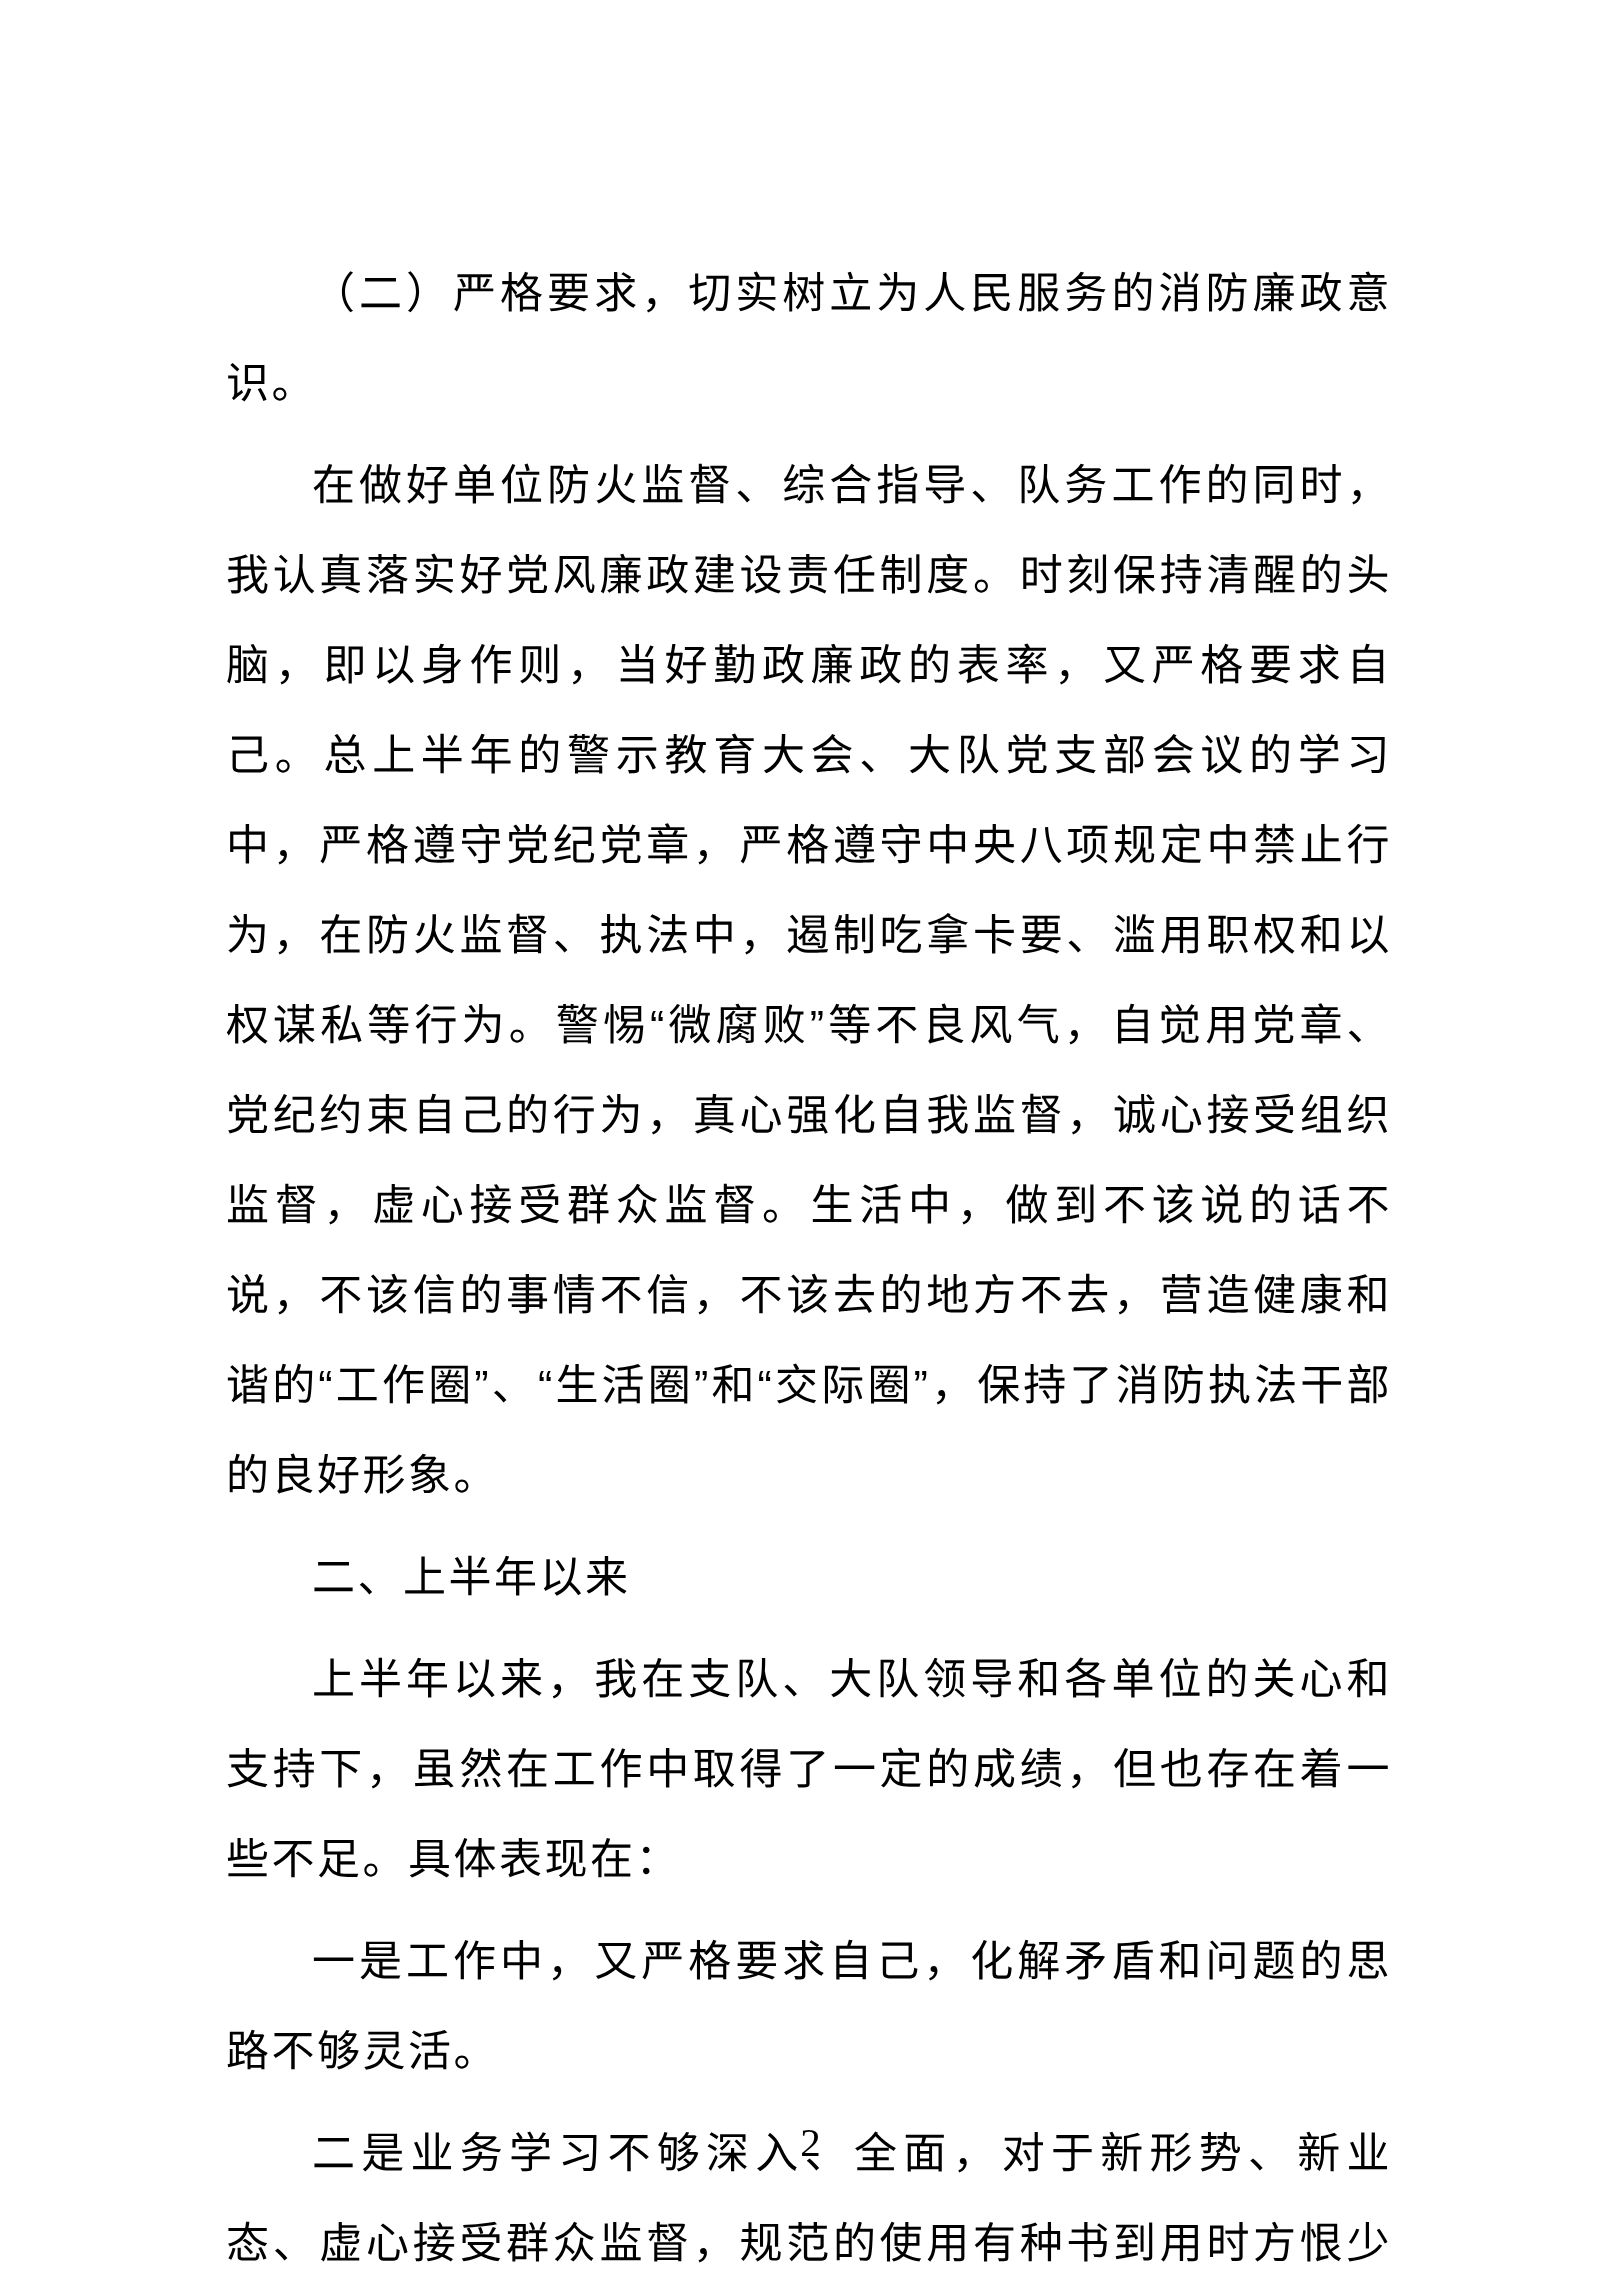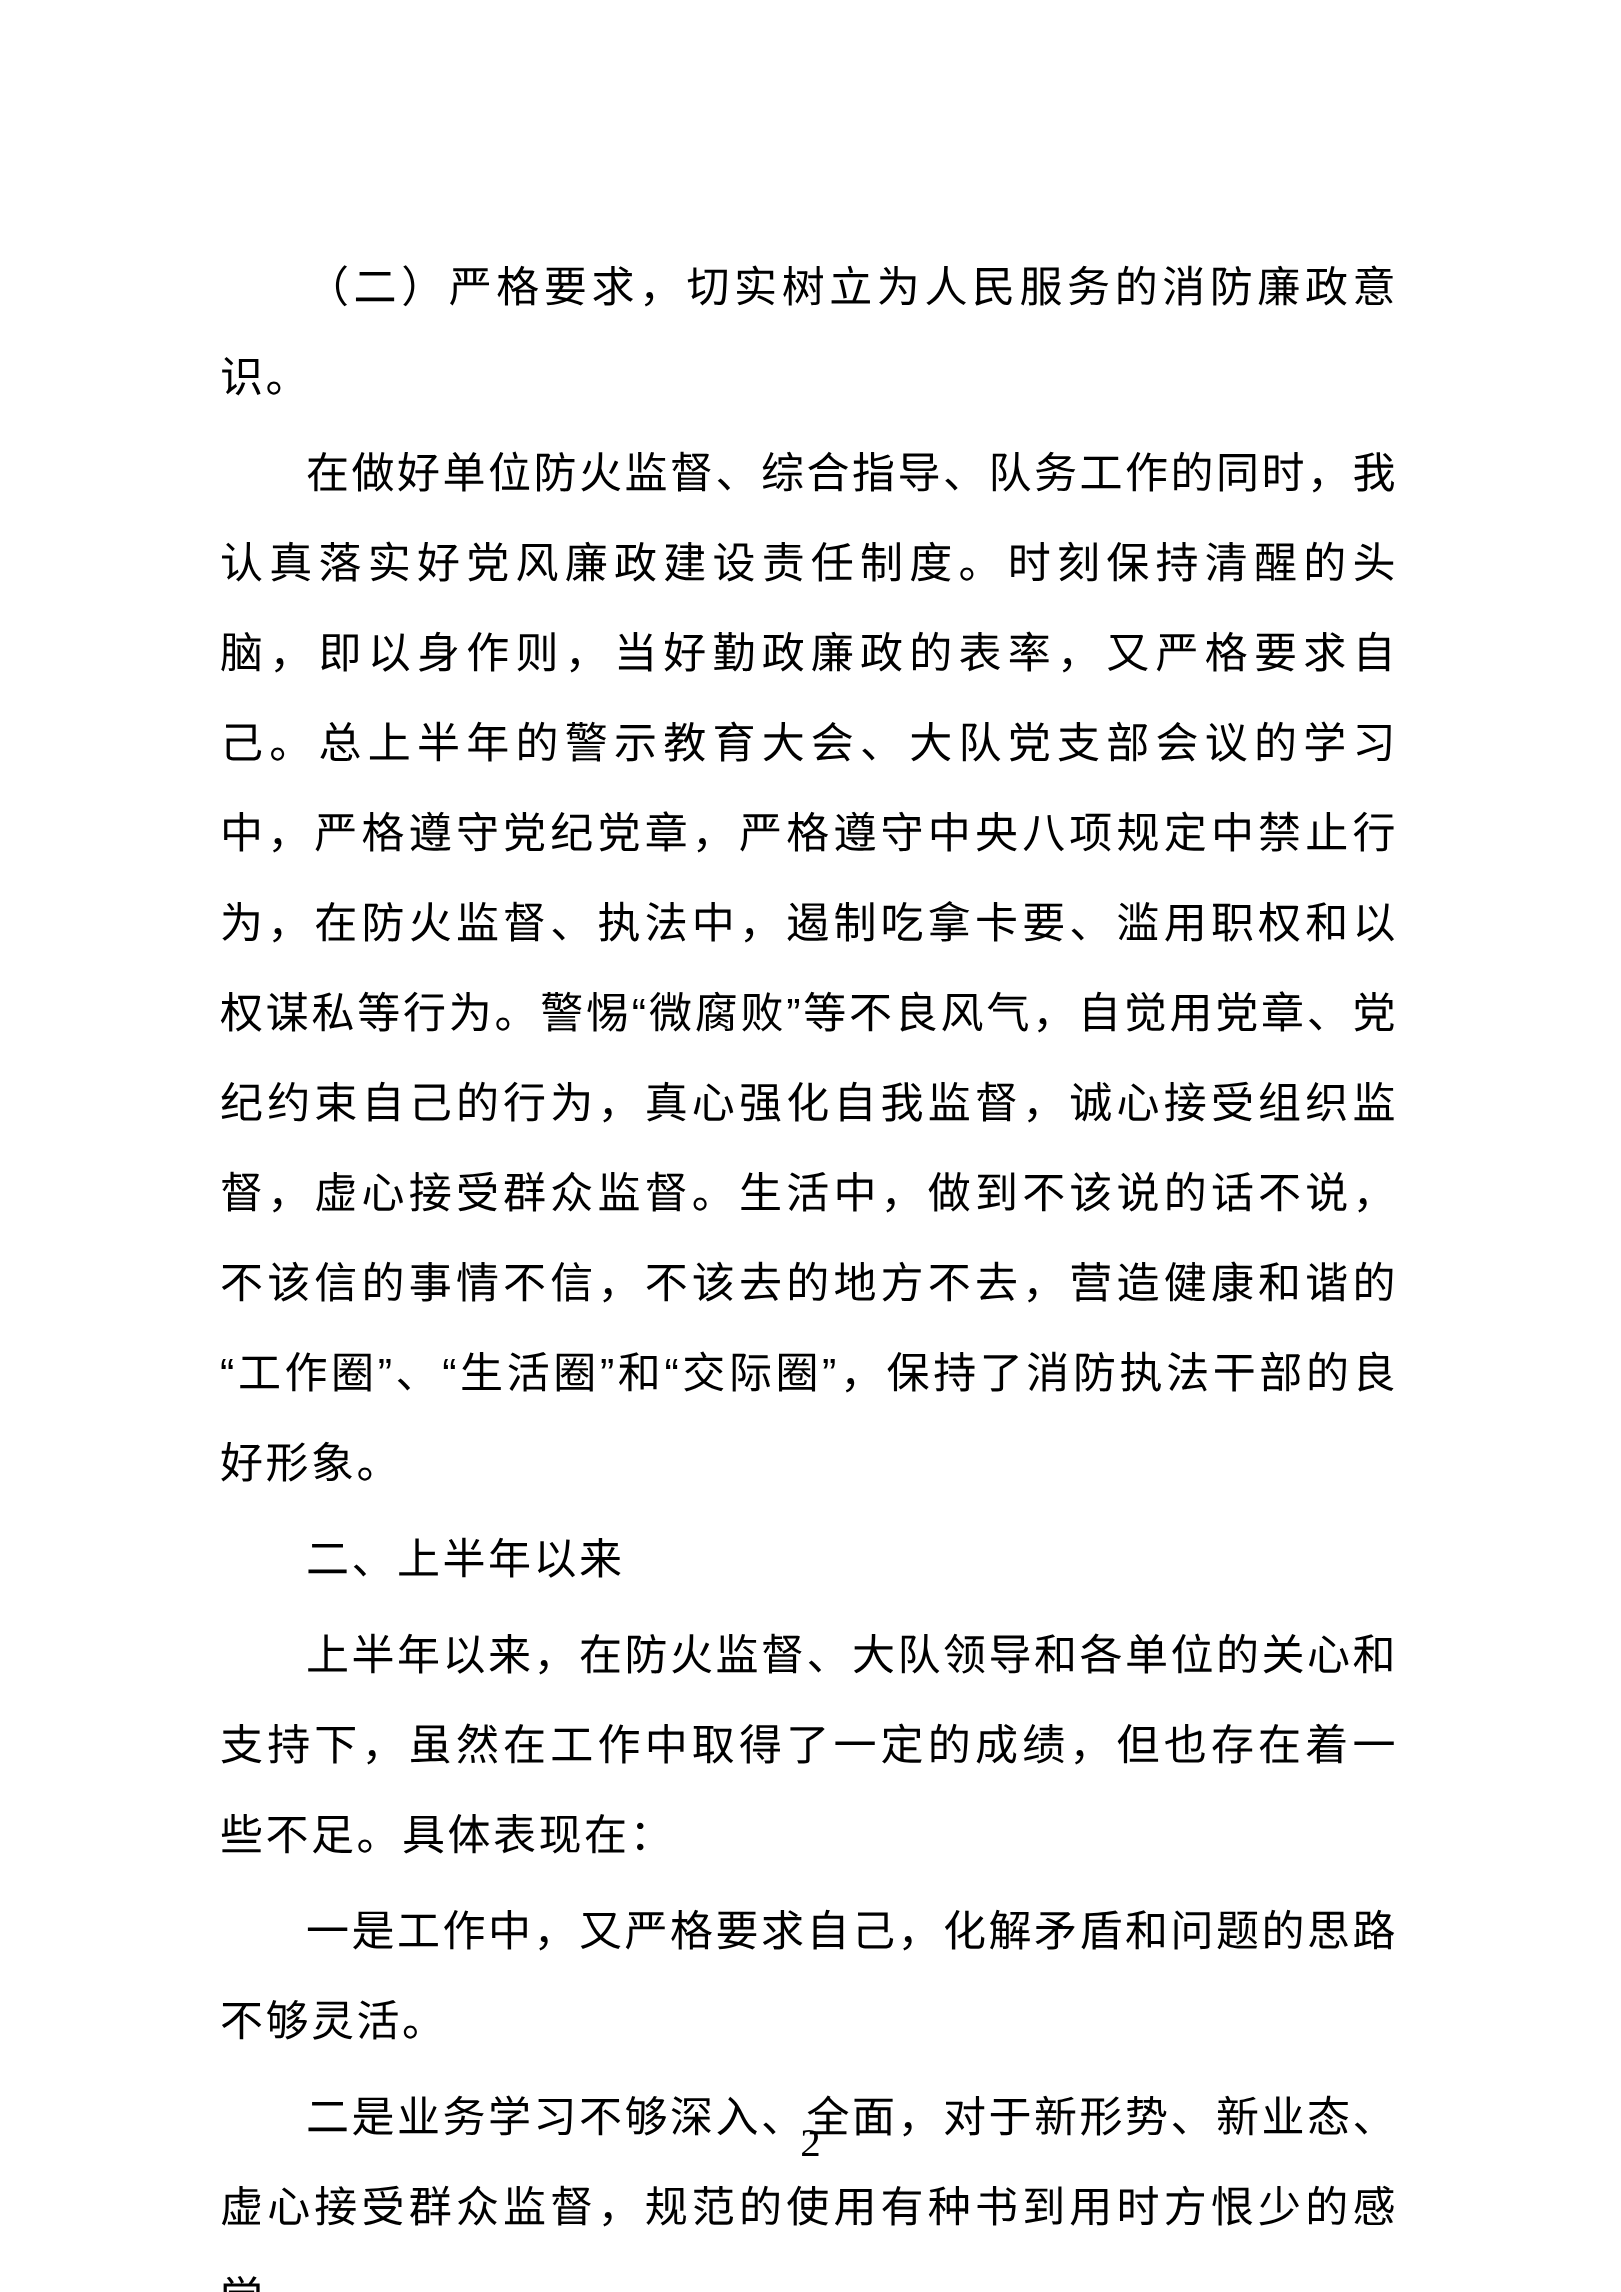--- a/index.html
+++ b/index.html
@@ -23,21 +23,21 @@
     width: 1190px;
     font-size: 43px;
     line-height: 90px;
     letter-spacing: 2.5px;
     text-align: justify;
     text-justify: inter-character;
     word-break: break-all;
     overflow-wrap: break-word;
   }
   .para {
-    margin: 6px;
+    margin: 12px;
     padding: 0;
     text-indent: 2em;
   }
   .page-footer {
     position: absolute;
     left: 0;
     top: 2115px;
     width: 100%;
     text-align: center;
     font-family: "Liberation Serif", serif;
@@ -48,21 +48,21 @@
 </style>
 </head>
 <body>
 
 <div class="page">
 
   <div class="doc-body">
     <p class="para">（二）严格要求，切实树立为人民服务的消防廉政意识。</p>
     <p class="para">在做好单位防火监督、综合指导、队务工作的同时，我认真落实好党风廉政建设责任制度。时刻保持清醒的头脑，即以身作则，当好勤政廉政的表率，又严格要求自己。总上半年的警示教育大会、大队党支部会议的学习中，严格遵守党纪党章，严格遵守中央八项规定中禁止行为，在防火监督、执法中，遏制吃拿卡要、滥用职权和以权谋私等行为。警惕“微腐败”等不良风气，自觉用党章、党纪约束自己的行为，真心强化自我监督，诚心接受组织监督，虚心接受群众监督。生活中，做到不该说的话不说，不该信的事情不信，不该去的地方不去，营造健康和谐的“工作圈”、“生活圈”和“交际圈”，保持了消防执法干部的良好形象。</p>
     <p class="para">二、上半年以来</p>
-    <p class="para">上半年以来，在防火监督、大队领导和各单位的关心和支持下，虽然在工作中取得了一定的成绩，但也存在着一些不足。具体表现在：</p>
+    <p class="para">上半年以来，我在支队、大队领导和各单位的关心和支持下，虽然在工作中取得了一定的成绩，但也存在着一些不足。具体表现在：</p>
     <p class="para">一是工作中，又严格要求自己，化解矛盾和问题的思路不够灵活。</p>
     <p class="para">二是业务学习不够深入、全面，对于新形势、新业态、虚心接受群众监督，规范的使用有种书到用时方恨少的感觉。</p>
   </div>
 
   <div class="page-footer">
     <span>2</span>
   </div>
 
 </div>
 

